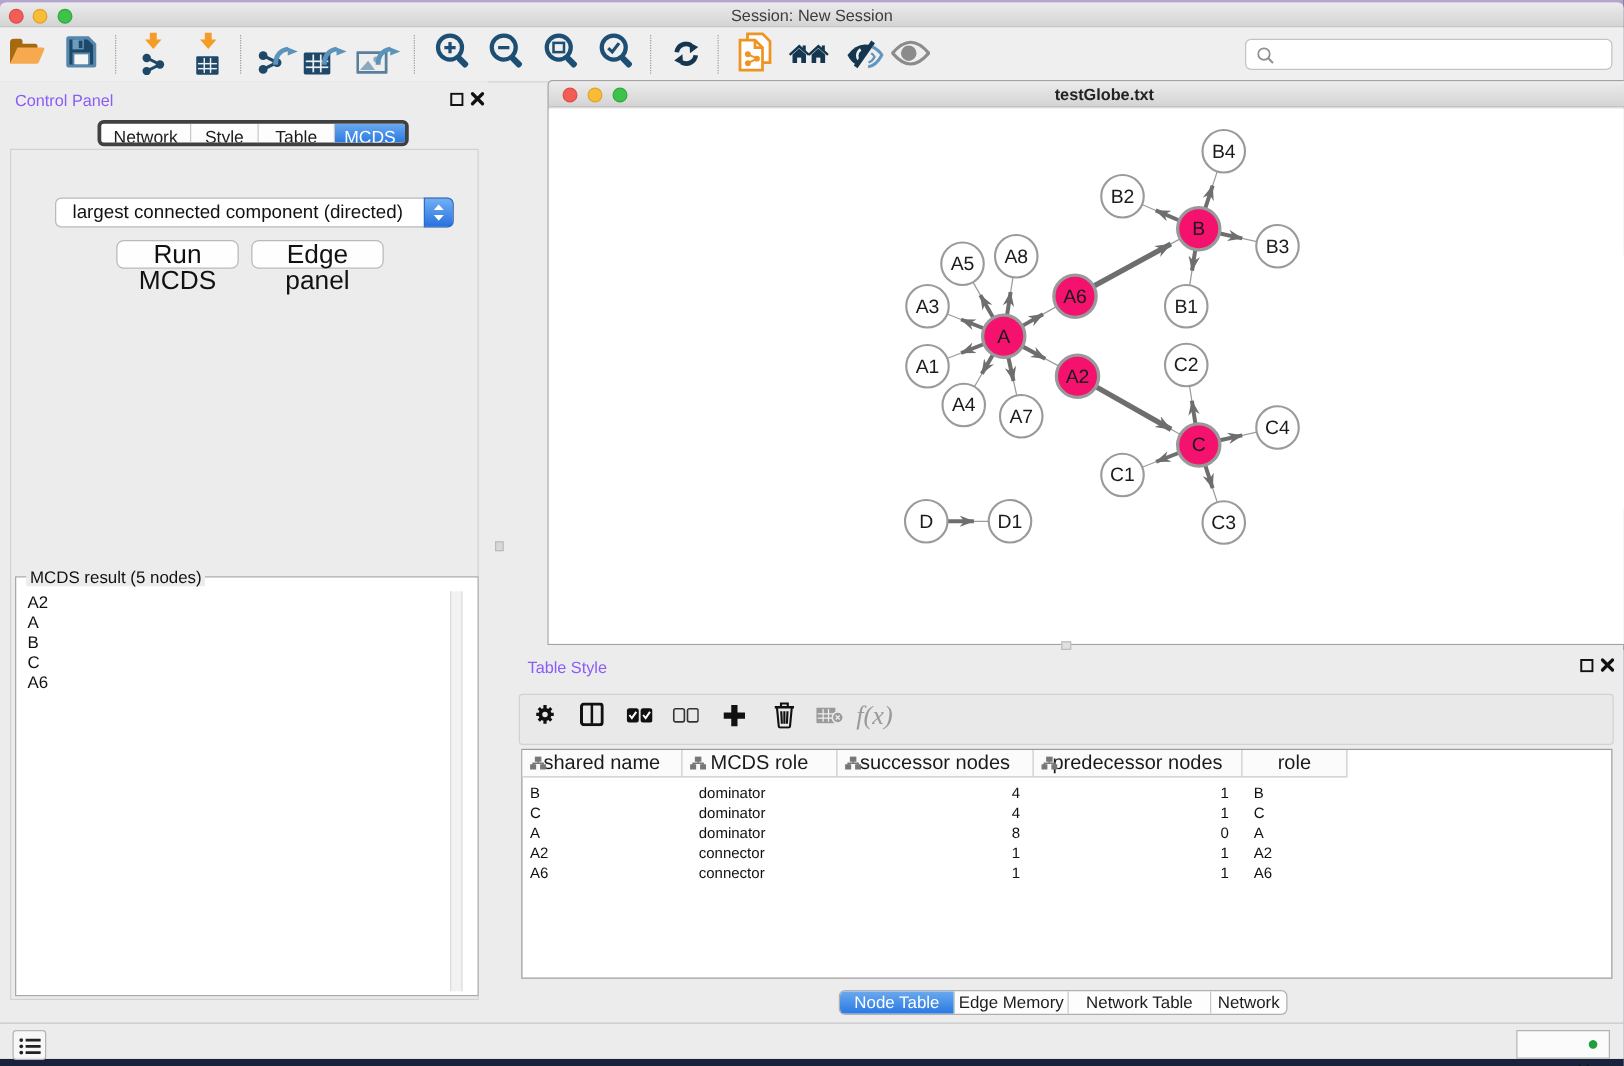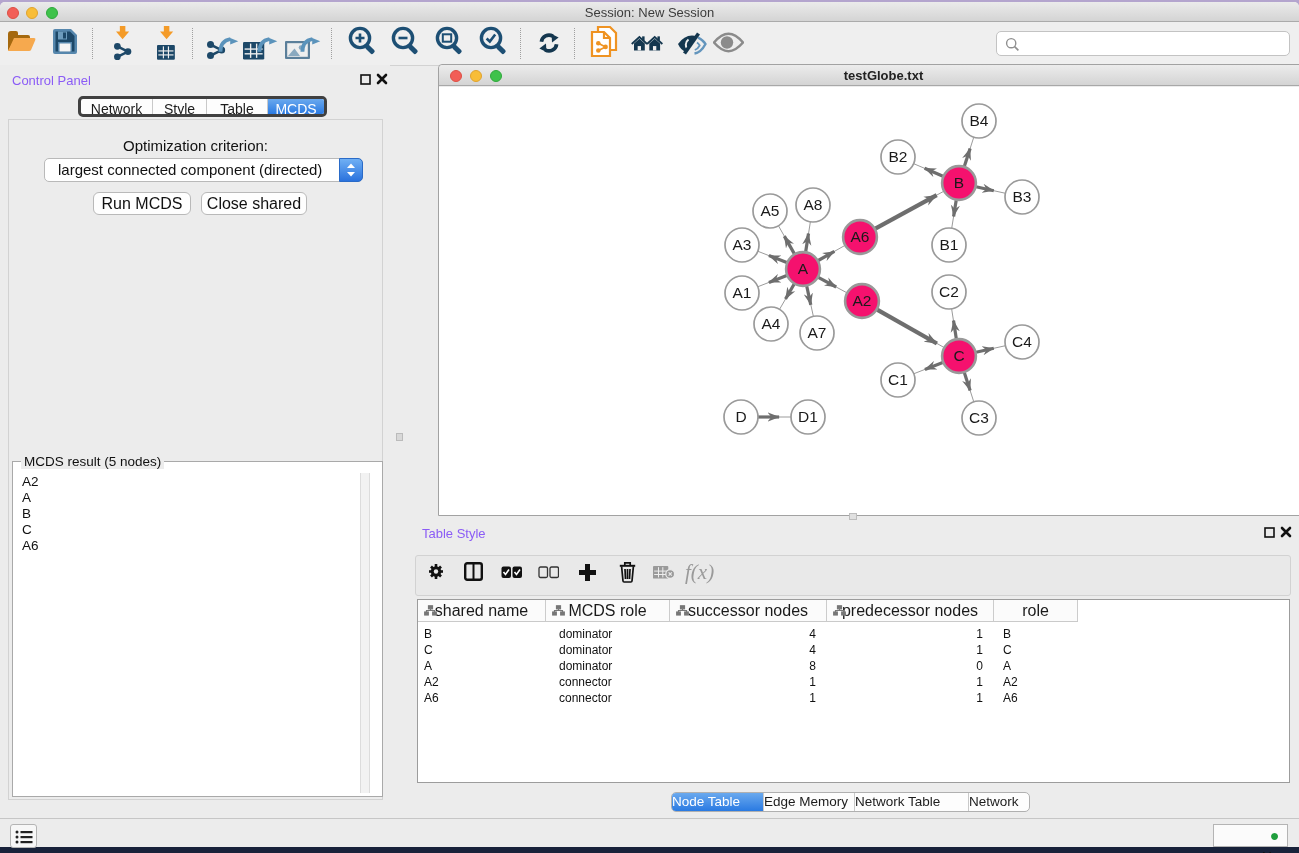--- a/index.html
+++ b/index.html
@@ -34,21 +34,21 @@
   border:1px solid #d2d2d2; background:#ececec; }
 #optlabel { position:absolute; left:0; top:17px; width:100%; text-align:center;
   font-size:15px; color:#111; }
 #dropdown { position:absolute; left:35px; top:38px; width:319px; height:24px;
   background:#fff; border:1px solid #b9b9b9; border-radius:5px; font-size:15px;
   color:#111; line-height:22px; padding-left:13px; }
 #ddbtn { position:absolute; right:-1px; top:-1px; width:24px; height:24px;
   border-radius:0 5px 5px 0; background:linear-gradient(#70b0f4,#2a72dd);
   border:1px solid #2a6bc8; }
 .btn { position:absolute; height:23px; background:#fefefe;
-  border:1px solid #b9b9b9; border-radius:6px; font-size:16px; color:#111;
+  border:1px solid #b9b9b9; border-radius:6px; font-size:21px; color:#111;
   text-align:center; line-height:21px; }
 #mcdsfs { position:absolute; left:12px; top:396px; width:371px; height:336px;
   border:1px solid #a9a9a9; background:#fff; }
 #mcdsfs .lbl { position:absolute; left:8px; top:-8px; background:#ececec;
   font-size:13.5px; color:#111; padding:0 3px; }
 #mcdslist { position:absolute; left:2px; top:10px; width:340px; height:322px;
   font-size:13.5px; color:#111; padding:2px 0 0 7px; line-height:16px; }
 #mcdssb { position:absolute; left:347px; top:11px; width:10px; height:320px;
   background:#f2f2f2; border-left:1px solid #dcdcdc; border-right:1px solid #dcdcdc; }
 
@@ -69,21 +69,21 @@
 #ttable { position:absolute; left:27px; top:79px; width:873px; height:184px;
   background:#fff; border:1px solid #9c9c9c; }
 #thead { position:absolute; left:0; top:0; height:22px; width:660px;
   background:#fbfbfb; border-bottom:1px solid #cacaca; display:flex; }
 #thead .hc { height:100%; border-right:1px solid #cccccc; font-size:16px;
   color:#1a1a1a; text-align:center; position:relative; line-height:21px; }
 .trow { position:absolute; font-size:12px; color:#111; height:16px; line-height:16px; }
 #btabs { position:absolute; left:281px; top:272px; height:20px; display:flex;
   border:1px solid #b0b0b0; border-radius:5px; overflow:hidden; background:#fdfdfd; }
 #btabs .tab { font-size:13.5px; color:#1c1c1c; padding-top:1px; height:100%;
-  border-right:1px solid #c9c9c9; text-align:left; }
+  border-right:1px solid #c9c9c9; text-align:center; }
 #btabs .tab:last-child { border-right:none; }
 #btabs .sel { background:linear-gradient(#6aa9ee,#2a7ae2); color:#fff; }
 
 #statusbar { position:absolute; left:0; top:816px; width:100%; height:29px;
   background:#ececec; border-top:1px solid #c6c6c6; }
 #memBtn { position:absolute; right:11px; top:5px; width:75px; height:23px;
   background:#fbfbfb; border:1px solid #b4b4b4; font-size:12px; color:#111;
   text-align:center; line-height:21px;padding-left:48px; }
 #listBtn { position:absolute; left:10px; top:5px; width:27px; height:24px;
   background:#f7f7f7; border:1px solid #b4b4b4; border-radius:3px; }
@@ -276,31 +276,30 @@
   <svg class="abs" style="left:376px;top:8px" width="12" height="12" viewBox="0 0 12 12">
         <path d="M2,2 L10,10 M10,2 L2,10" stroke="#111" stroke-width="2.6" stroke-linecap="round"></path>
       </svg>
   <div id="cptabs">
     <div class="tab" style="width:72px">Network</div>
         <div class="tab" style="width:54px">Style</div>
         <div class="tab" style="width:61px">Table</div>
         <div class="tab sel" style="width:56px">MCDS</div>
   </div>
   <div id="cpbox">
-    <div id="optlabel">Optimization criterion:</div>
     <div id="dropdown">largest connected component (directed)
       <div id="ddbtn">
             <svg width="22" height="22" viewBox="0 0 22 22" style="position:absolute;left:0;top:0">
         <path d="M7,9 L11,4.5 L15,9 Z" fill="#fff"></path>
               <path d="M7,13 L11,17.5 L15,13 Z" fill="#fff"></path>
             </svg>
           </div>
     </div>
     <div class="btn" style="left:84px;top:72px;width:98px;">Run MCDS</div>
-    <div class="btn" style="left:192px;top:72px;width:106px;">Close shared</div>
+    <div class="btn" style="left:192px;top:72px;width:106px;">Edge panel</div>
   </div>
   <div id="mcdsfs">
     <div class="lbl">MCDS result (5 nodes)</div>
     <div id="mcdslist">A2<br>A<br>B<br>C<br>A6</div>
     <div id="mcdssb"></div>
   </div>
 </div>
 <div class="abs" style="left:396px;top:431px;width:7px;height:8px;background:#d8d8d8;border:1px solid #bbb"></div>
 
 <div id="netwin">

